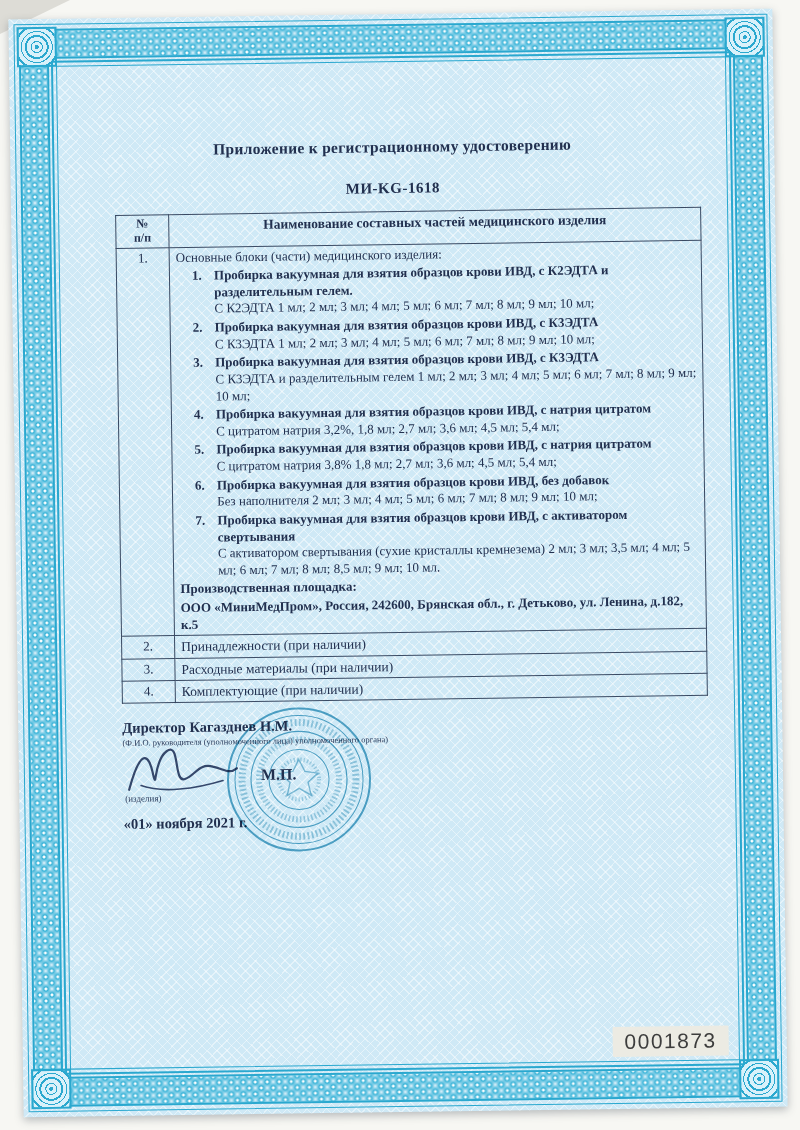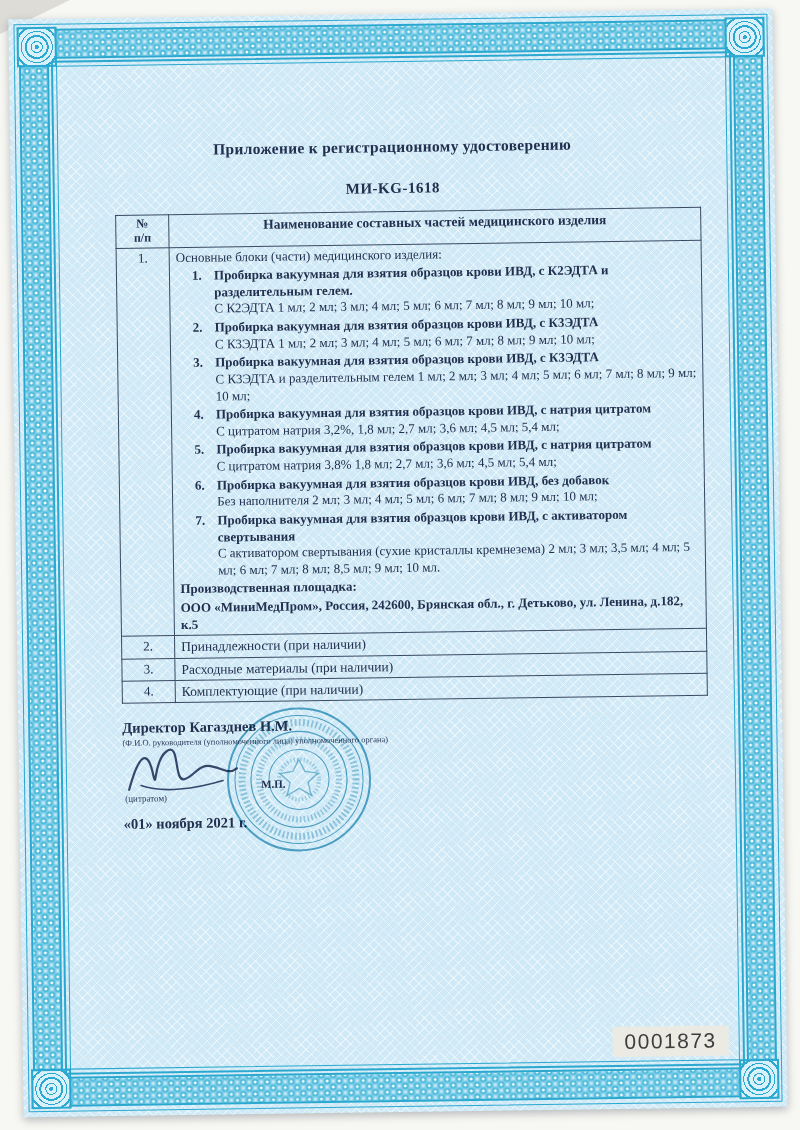--- a/index.html
+++ b/index.html
@@ -71,21 +71,21 @@
   .item-body{flex:1;}
   .item-title{display:block;font-weight:bold;}
   .item-detail{display:block;font-weight:normal;}
   .prod-label,.prod-value{font-weight:bold;margin-top:2px;}
   td.simple-cell{font-size:13.5px;}
   
   .footer{position:relative;margin:16px 0 0 48px;height:150px;}
   .director-line{font-weight:bold;font-size:14.5px;}
   .director-note{font-size:8.5px;margin-top:1px;color:#2a3a5a;}
   .signature-svg{position:absolute;left:0;top:22px;opacity:.9;}
-  .mp-label{position:absolute;left:138px;top:60px;font-size:11px;font-weight:bold;z-index:3;text-align:center;}
+  .mp-label{position:absolute;left:138px;top:48px;font-size:16px;font-weight:bold;z-index:3;text-align:center;}
   .stamp-svg{position:absolute;left:100px;top:-14px;opacity:.8;mix-blend-mode:multiply;z-index:2;}
   .signature-note{position:absolute;left:2px;top:74px;font-size:9px;color:#2a3a5a;}
   .date-line{position:absolute;left:0;top:96px;font-weight:bold;font-size:14.5px;}
   
   .serial{
     position:absolute;right:58px;bottom:52px;
     font-family:"Liberation Sans","DejaVu Sans",sans-serif;
     font-size:21px;letter-spacing:1.5px;color:#3d3d3d;
     background:#ecebe3;padding:3px 12px;border-radius:1px;
   }
@@ -214,19 +214,19 @@
           <circle cx="76" cy="76" r="57" stroke-width="7" stroke-dasharray="1.8 2.4" opacity="0.55"></circle>
           <circle cx="76" cy="76" r="48" stroke-width="1.2"></circle>
           <circle cx="76" cy="76" r="40" stroke-width="6" stroke-dasharray="1.6 2.2" opacity="0.5"></circle>
           <circle cx="76" cy="76" r="30" stroke-width="1"></circle>
           <path d="M76 56 L82 68 L95 70 L85 79 L88 92 L76 85 L64 92 L67 79 L57 70 L70 68 Z" stroke-width="1.4" opacity="0.7"></path>
           <circle cx="76" cy="76" r="20" stroke-width="4" stroke-dasharray="1.4 2" opacity="0.45"></circle>
         </g>
       </svg>
 
       <div class="mp-label">М.П.</div>
-      <div class="signature-note">(цитратом)</div>
+      <div class="signature-note">(изделия)</div>
       <div class="date-line">«01» ноября 2021 г.</div>
     </div>
   </div>
 
   <div class="serial">0001873</div>
 </div>
 
 </body></html>

